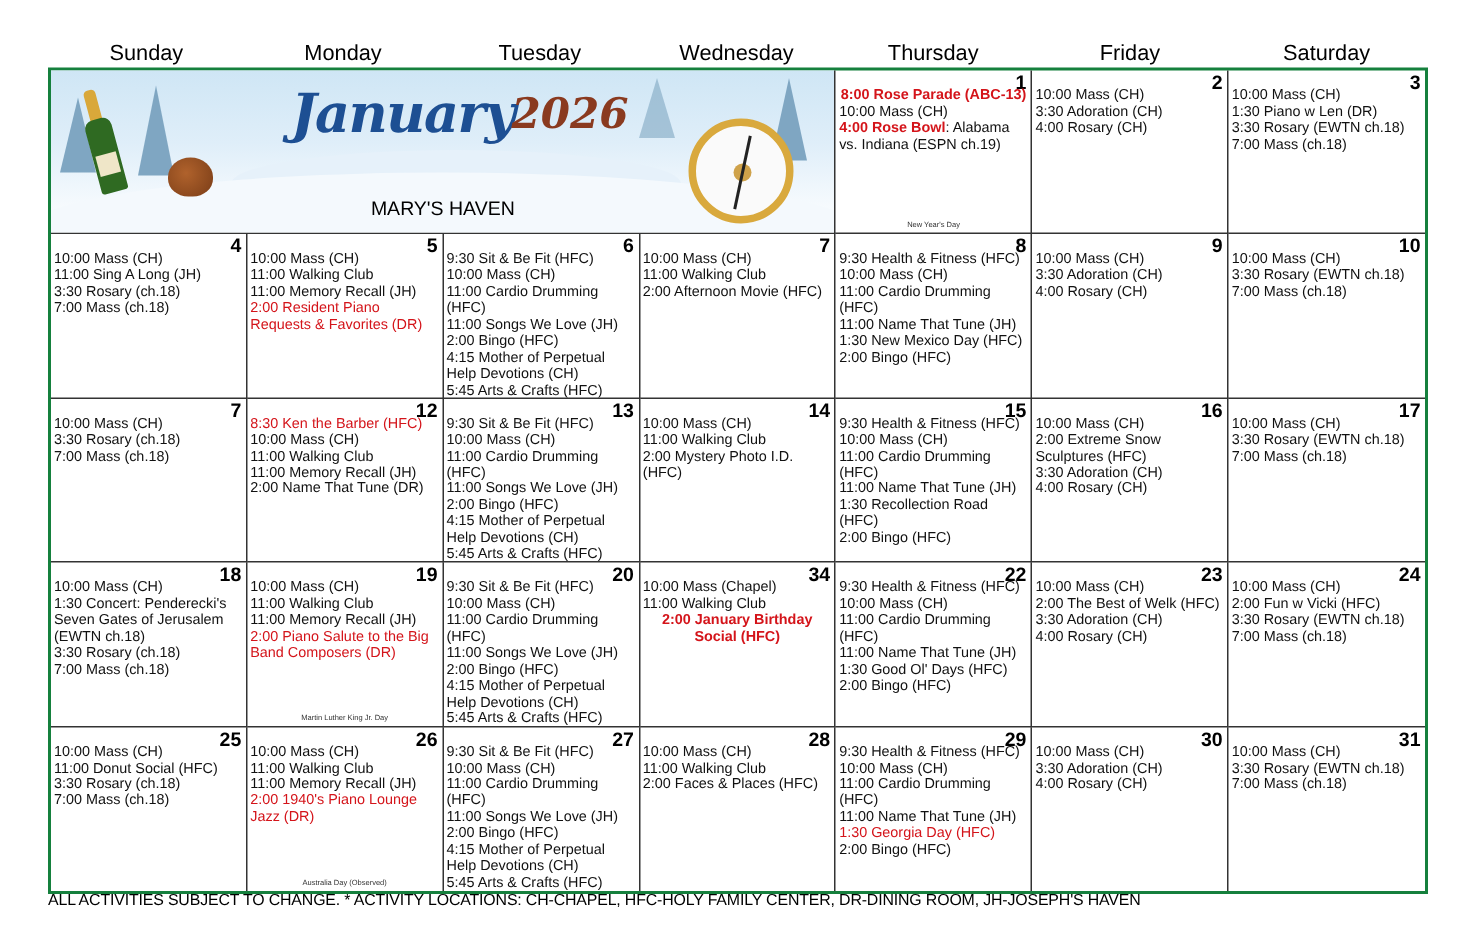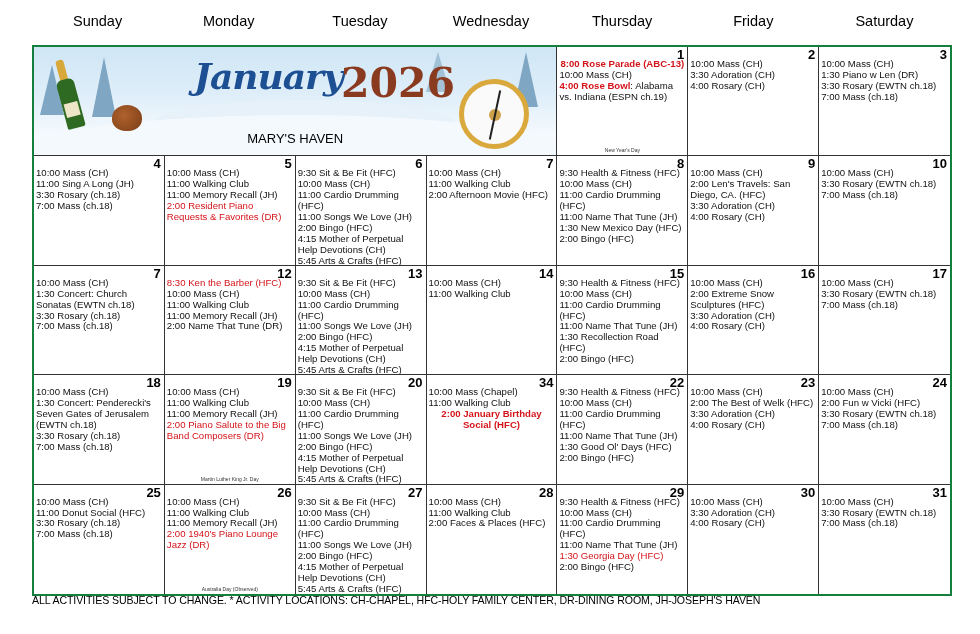--- a/index.html
+++ b/index.html
@@ -1,35 +1,35 @@
 <!DOCTYPE html>
 <html><head>
 <meta charset="utf-8">
 <style>
   html, body { margin:0; padding:0; background:#ffffff; }
   body { width:980px; height:634px; position:relative; overflow:hidden; font-family:"Liberation Sans", sans-serif; color:#111; }
-  .dow-row { position:absolute; top:12px; left:32px; width:918px; height:18px; display:flex; }
+  .dow-row { position:absolute; top:27px; left:32px; width:918px; height:18px; display:flex; }
   .dow { flex:1; text-align:center; font-size:14.5px; line-height:18px; color:#000; }
   .grid { position:absolute; left:32px; top:45px; width:916px; height:547px; border:2px solid #15803d; box-sizing:content-box; display:grid; grid-template-columns:repeat(7, 1fr); grid-template-rows:repeat(5, 1fr); }
   .cell { position:relative; border-right:1px solid #333; border-bottom:1px solid #333; overflow:hidden; box-sizing:border-box; }
   .cell.last-col { border-right:none; }
   .cell.last-row { border-bottom:none; }
   .daynum { position:absolute; top:1px; right:3px; font-size:13px; font-weight:bold; line-height:14px; color:#000; }
   .events { position:absolute; top:12px; left:2px; right:2px; font-size:9.6px; line-height:10.9px; color:#111; }
   .ev { display:block; white-space:normal; }
   .ev.red { color:#d4141a; }
   .ev.bold { font-weight:bold;text-align:center; }
   .ev .hl { color:#d4141a; font-weight:bold; }
   .holiday { position:absolute; bottom:2px; left:0; right:0; text-align:center; font-size:5px; line-height:6px; color:#333; }
   .banner { grid-column:1 / span 4; grid-row:1; position:relative; border-right:1px solid #333; border-bottom:1px solid #333; overflow:hidden; background:linear-gradient(#cfe6f5 0%, #dfeef9 45%, #eef6fc 70%, #ffffff 100%); }
   .banner .hill1 { position:absolute; left:-20px; right:-20px; bottom:-40px; height:80px; background:#f4f9fd; border-radius:50%; }
   .banner .hill2 { position:absolute; left:120px; width:300px; bottom:10px; height:45px; background:#e6f1fa; border-radius:50%; }
   .tree { position:absolute; width:0; height:0; border-left:12px solid transparent; border-right:12px solid transparent; border-bottom:50px solid #7fa6c2; }
   .title-jan { position:absolute; left:160px; top:8px; font-family:"DejaVu Serif", serif; font-style:italic; font-weight:bold; font-size:36px; color:#1d4f93; letter-spacing:-1px; }
-  .title-year { position:absolute; left:307px; top:12px; font-family:"DejaVu Serif", serif; font-weight:bold; font-size:41px; color:#8a3a1f; }
+  .title-year { position:absolute; left:307px; top:12px; font-family:"DejaVu Serif", serif; font-style:italic; font-weight:bold; font-size:28px; color:#8a3a1f; }
   .haven { position:absolute; left:0; right:0; top:84px; text-align:center; font-size:13px; color:#000; }
   .bottle { position:absolute; left:25px; top:12px; width:18px; height:70px; transform:rotate(-15deg); }
   .bottle .neck { position:absolute; left:5px; top:0; width:8px; height:22px; background:#d9a83a; border-radius:3px 3px 0 0; }
   .bottle .body { position:absolute; left:0; top:20px; width:18px; height:50px; background:#2f6a22; border-radius:6px 6px 2px 2px; }
   .bottle .label { position:absolute; left:2px; top:44px; width:14px; height:14px; background:#efe6c8; }
   .cone { position:absolute; left:78px; top:58px; width:30px; height:26px; background:radial-gradient(circle at 40% 40%, #b0622c, #7a3d17); border-radius:50% 50% 45% 45%; }
   .clock { position:absolute; left:425px; top:32px; width:70px; height:70px; border-radius:50%; background:#fafafa; border:5px solid #d9a93d; box-sizing:border-box; }
   .clock .hub { position:absolute; left:25px; top:25px; width:12px; height:12px; background:#cfa24a; border-radius:50%; }
   .clock .hand { position:absolute; left:30px; top:6px; width:2px; height:50px; background:#222; transform:rotate(12deg); transform-origin:50% 50%; }
   .footer { position:absolute; left:32px; top:594px; font-size:10.6px; line-height:12px; color:#000; letter-spacing:-0.1px; }
@@ -141,38 +141,36 @@
         <span class="ev ">11:00 Cardio Drumming (HFC)</span>
         <span class="ev ">11:00 Name That Tune (JH)</span>
         <span class="ev ">1:30 New Mexico Day (HFC)</span>
         <span class="ev ">2:00 Bingo (HFC)</span>
       </div>
     </div>
     <div class="cell" style="grid-area: 2 / 6;">
       <div class="daynum">9</div>
       <div class="events">
         <span class="ev ">10:00 Mass (CH)</span>
-        <span class="ev ">2:00 Len's Travels: San Diego, CA. (HFC)</span>
         <span class="ev ">3:30 Adoration (CH)</span>
         <span class="ev ">4:00 Rosary (CH)</span>
       </div>
     </div>
     <div class="cell last-col" style="grid-area: 2 / 7;">
       <div class="daynum">10</div>
       <div class="events">
         <span class="ev ">10:00 Mass (CH)</span>
         <span class="ev ">3:30 Rosary (EWTN ch.18)</span>
         <span class="ev ">7:00 Mass (ch.18)</span>
       </div>
     </div>
     <div class="cell" style="grid-area: 3 / 1;">
       <div class="daynum">7</div>
       <div class="events">
         <span class="ev ">10:00 Mass (CH)</span>
-        <span class="ev ">1:30 Concert: Church Sonatas (EWTN ch.18)</span>
         <span class="ev ">3:30 Rosary (ch.18)</span>
         <span class="ev ">7:00 Mass (ch.18)</span>
       </div>
     </div>
     <div class="cell" style="grid-area: 3 / 2;">
       <div class="daynum">12</div>
       <div class="events">
         <span class="ev red">8:30 Ken the Barber (HFC)</span>
         <span class="ev ">10:00 Mass (CH)</span>
         <span class="ev ">11:00 Walking Club</span>
@@ -190,20 +188,21 @@
         <span class="ev ">2:00 Bingo (HFC)</span>
         <span class="ev ">4:15 Mother of Perpetual Help Devotions (CH)</span>
         <span class="ev ">5:45 Arts &amp; Crafts (HFC)</span>
       </div>
     </div>
     <div class="cell" style="grid-area: 3 / 4;">
       <div class="daynum">14</div>
       <div class="events">
         <span class="ev ">10:00 Mass (CH)</span>
         <span class="ev ">11:00 Walking Club</span>
+        <span class="ev ">2:00 Mystery Photo I.D. (HFC)</span>
       </div>
     </div>
     <div class="cell" style="grid-area: 3 / 5;">
       <div class="daynum">15</div>
       <div class="events">
         <span class="ev ">9:30 Health &amp; Fitness (HFC)</span>
         <span class="ev ">10:00 Mass (CH)</span>
         <span class="ev ">11:00 Cardio Drumming (HFC)</span>
         <span class="ev ">11:00 Name That Tune (JH)</span>
         <span class="ev ">1:30 Recollection Road (HFC)</span>

